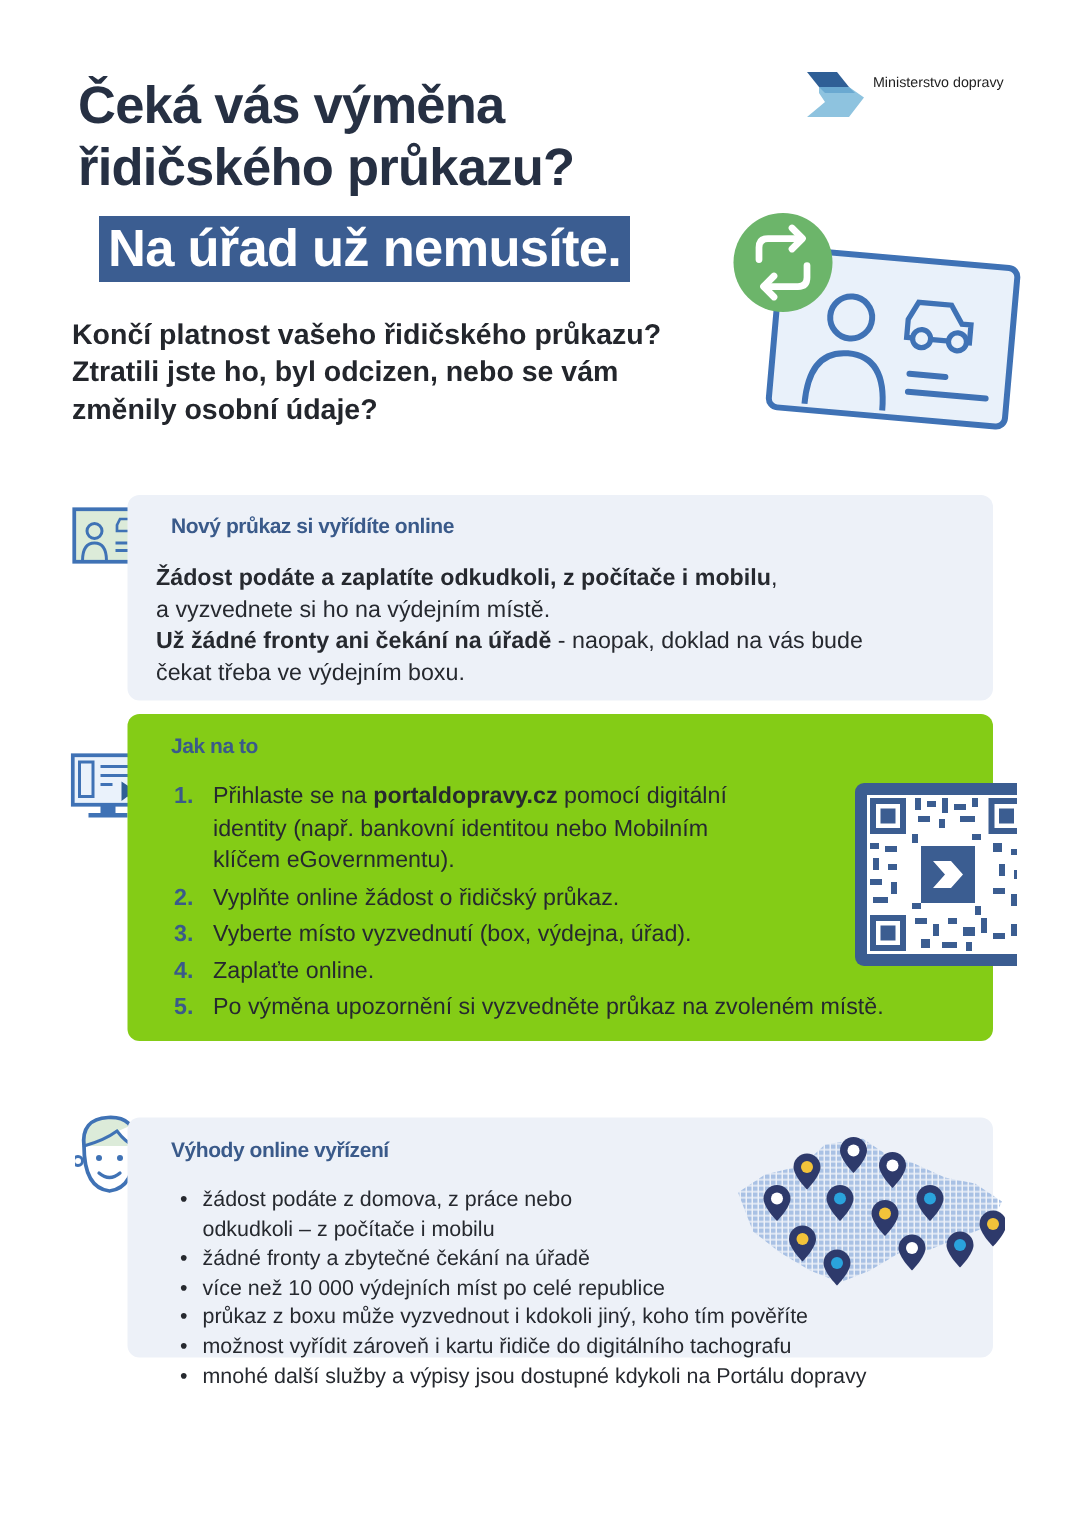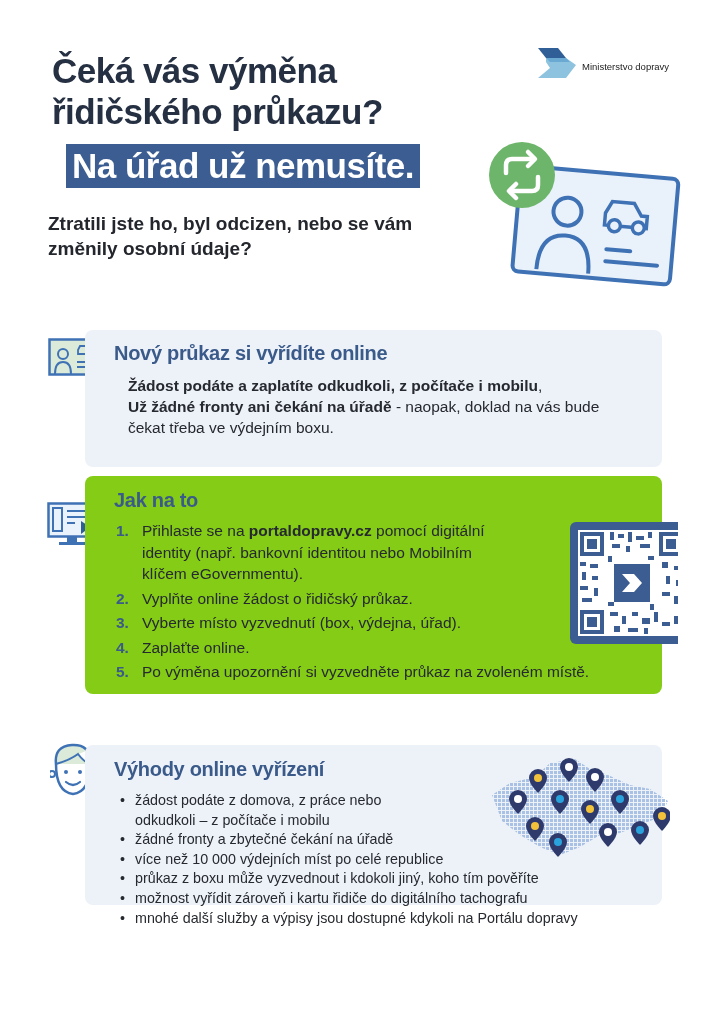--- a/index.html
+++ b/index.html
@@ -4,32 +4,32 @@
 <style>
   html, body { margin:0; padding:0; }
   body { width:724px; height:1024px; background:#ffffff; position:relative; overflow:hidden;
          font-family:"Liberation Sans", sans-serif; color:#22252b; }
   .abs { position:absolute; }
   .title { left:52px; top:50px; font-size:35px; font-weight:bold; color:#263043; line-height:41px; letter-spacing:-0.5px; }
   .title-line { display:block; }
   .subtitle { left:49px; top:144px; background:#3b5d91; color:#fff; font-size:35px; font-weight:bold;
               padding:0 6px; height:44px; line-height:44px; letter-spacing:-0.5px;margin-left:17px; }
   .logo { left:536px; top:46px; width:150px; height:40px; }
-  .logo-text { position:absolute; left:46px; top:15px; font-size:9.5px; color:#222; white-space:nowrap; }
+  .logo-text { position:absolute; left:46px; top:4px; font-size:9.5px; color:#222; white-space:nowrap; }
   .hero { left:480px; top:135px; width:230px; height:160px; }
   .intro { left:48px; top:211px; font-size:19px; font-weight:bold; line-height:25px; color:#23262c; width:440px; }
   .intro span { display:block; white-space:nowrap; }
 
   .box { position:absolute; left:85px; width:577px; border-radius:8px; }
   .box1 { top:330px; height:137px; background:#edf1f8; }
   .box2 { top:476px; height:218px; background:#84cc16; }
   .box3 { top:745px; height:160px; background:#edf1f8; }
-  .box-title { position:absolute; left:29px; font-size:20px; font-weight:bold; color:#3a5a8a; letter-spacing:-0.3px; }
-
-  .b1text { position:absolute; left:43px; top:45px; font-size:15.5px; line-height:21px; color:#26292f; width:540px; }
+  .box-title { position:absolute; left:29px; font-size:14px; font-weight:bold; color:#3a5a8a; letter-spacing:-0.3px; }
+
+  .b1text { position:absolute; left:19px; top:45px; font-size:15.5px; line-height:21px; color:#26292f; width:540px; }
   .b1text div { white-space:nowrap; }
   b { font-weight:bold; }
 
   .steps { position:absolute; left:31px; top:44px; font-size:15.5px; line-height:21.5px; color:#26292f; }
   .step { position:relative; padding-left:26px; margin-bottom:3px; }
   .step .num { position:absolute; left:0; top:0; font-weight:bold; color:#3a5a8a; }
   .step .t { display:block; white-space:nowrap; }
   .qr { position:absolute; left:468px; top:46px; width:93px; height:122px; }
 
   .bullets { position:absolute; left:35px; top:46px; font-size:14.3px; line-height:19.6px; color:#26292f; margin:0; padding:0; list-style:none; }
@@ -71,36 +71,38 @@
       <circle cx="42" cy="40" r="33" fill="#6cb56a"></circle>
       <path d="M26 38 v-8 q0 -6 6 -6 h22" fill="none" stroke="#fff" stroke-width="4.5" stroke-linecap="round"></path>
       <path d="M48 17 l7 7 l-7 7" fill="none" stroke="#fff" stroke-width="4.5" stroke-linecap="round" stroke-linejoin="round"></path>
       <path d="M58 42 v8 q0 6 -6 6 h-22" fill="none" stroke="#fff" stroke-width="4.5" stroke-linecap="round"></path>
       <path d="M36 49 l-7 7 l7 7" fill="none" stroke="#fff" stroke-width="4.5" stroke-linecap="round" stroke-linejoin="round"></path>
     </g>
   </svg>
 </div>
 
 <div class="abs intro">
+  <span>Končí platnost vašeho řidičského průkazu?</span>
   <span>Ztratili jste ho, byl odcizen, nebo se vám</span>
   <span>změnily osobní údaje?</span>
 </div>
 
 <svg class="abs" style="left:48px;top:338px" width="52" height="38" viewBox="0 0 52 38">
   <rect x="1.5" y="1.5" width="49" height="35" fill="#dcebd9" stroke="#3f72b5" stroke-width="2.5"></rect>
   <circle cx="15" cy="16" r="5" fill="none" stroke="#3f72b5" stroke-width="2"></circle>
   <path d="M7 36 Q7 24 15 24 Q23 24 23 36" fill="none" stroke="#3f72b5" stroke-width="2"></path>
   <path d="M30 12 l2 -4 h8 l3 4 h3 v4 h-16 z" fill="none" stroke="#3f72b5" stroke-width="1.8"></path>
   <line x1="29" y1="24" x2="37" y2="24" stroke="#3f72b5" stroke-width="2"></line>
   <line x1="29" y1="29" x2="44" y2="29" stroke="#3f72b5" stroke-width="2"></line>
 </svg>
 <div class="box box1">
   <div class="box-title" style="top:12px">Nový průkaz si vyřídíte online</div>
   <div class="b1text">
     <div><b>Žádost podáte a zaplatíte odkudkoli, z počítače i mobilu</b><span>,</span></div>
+    <div>a vyzvednete si ho na výdejním místě.</div>
     <div><b>Už žádné fronty ani čekání na úřadě</b><span> - naopak, doklad na vás bude</span></div>
     <div>čekat třeba ve výdejním boxu.</div>
   </div>
 </div>
 
 <svg class="abs" style="left:47px;top:502px" width="52" height="44" viewBox="0 0 52 44">
   <rect x="1.5" y="1.5" width="47" height="33" fill="#eaf2fb" stroke="#3f72b5" stroke-width="2.5"></rect>
   <rect x="6" y="6" width="9" height="23" fill="none" stroke="#3f72b5" stroke-width="2"></rect>
   <line x1="20" y1="9" x2="40" y2="9" stroke="#3f72b5" stroke-width="2"></line>
   <line x1="20" y1="15" x2="40" y2="15" stroke="#3f72b5" stroke-width="2"></line>

